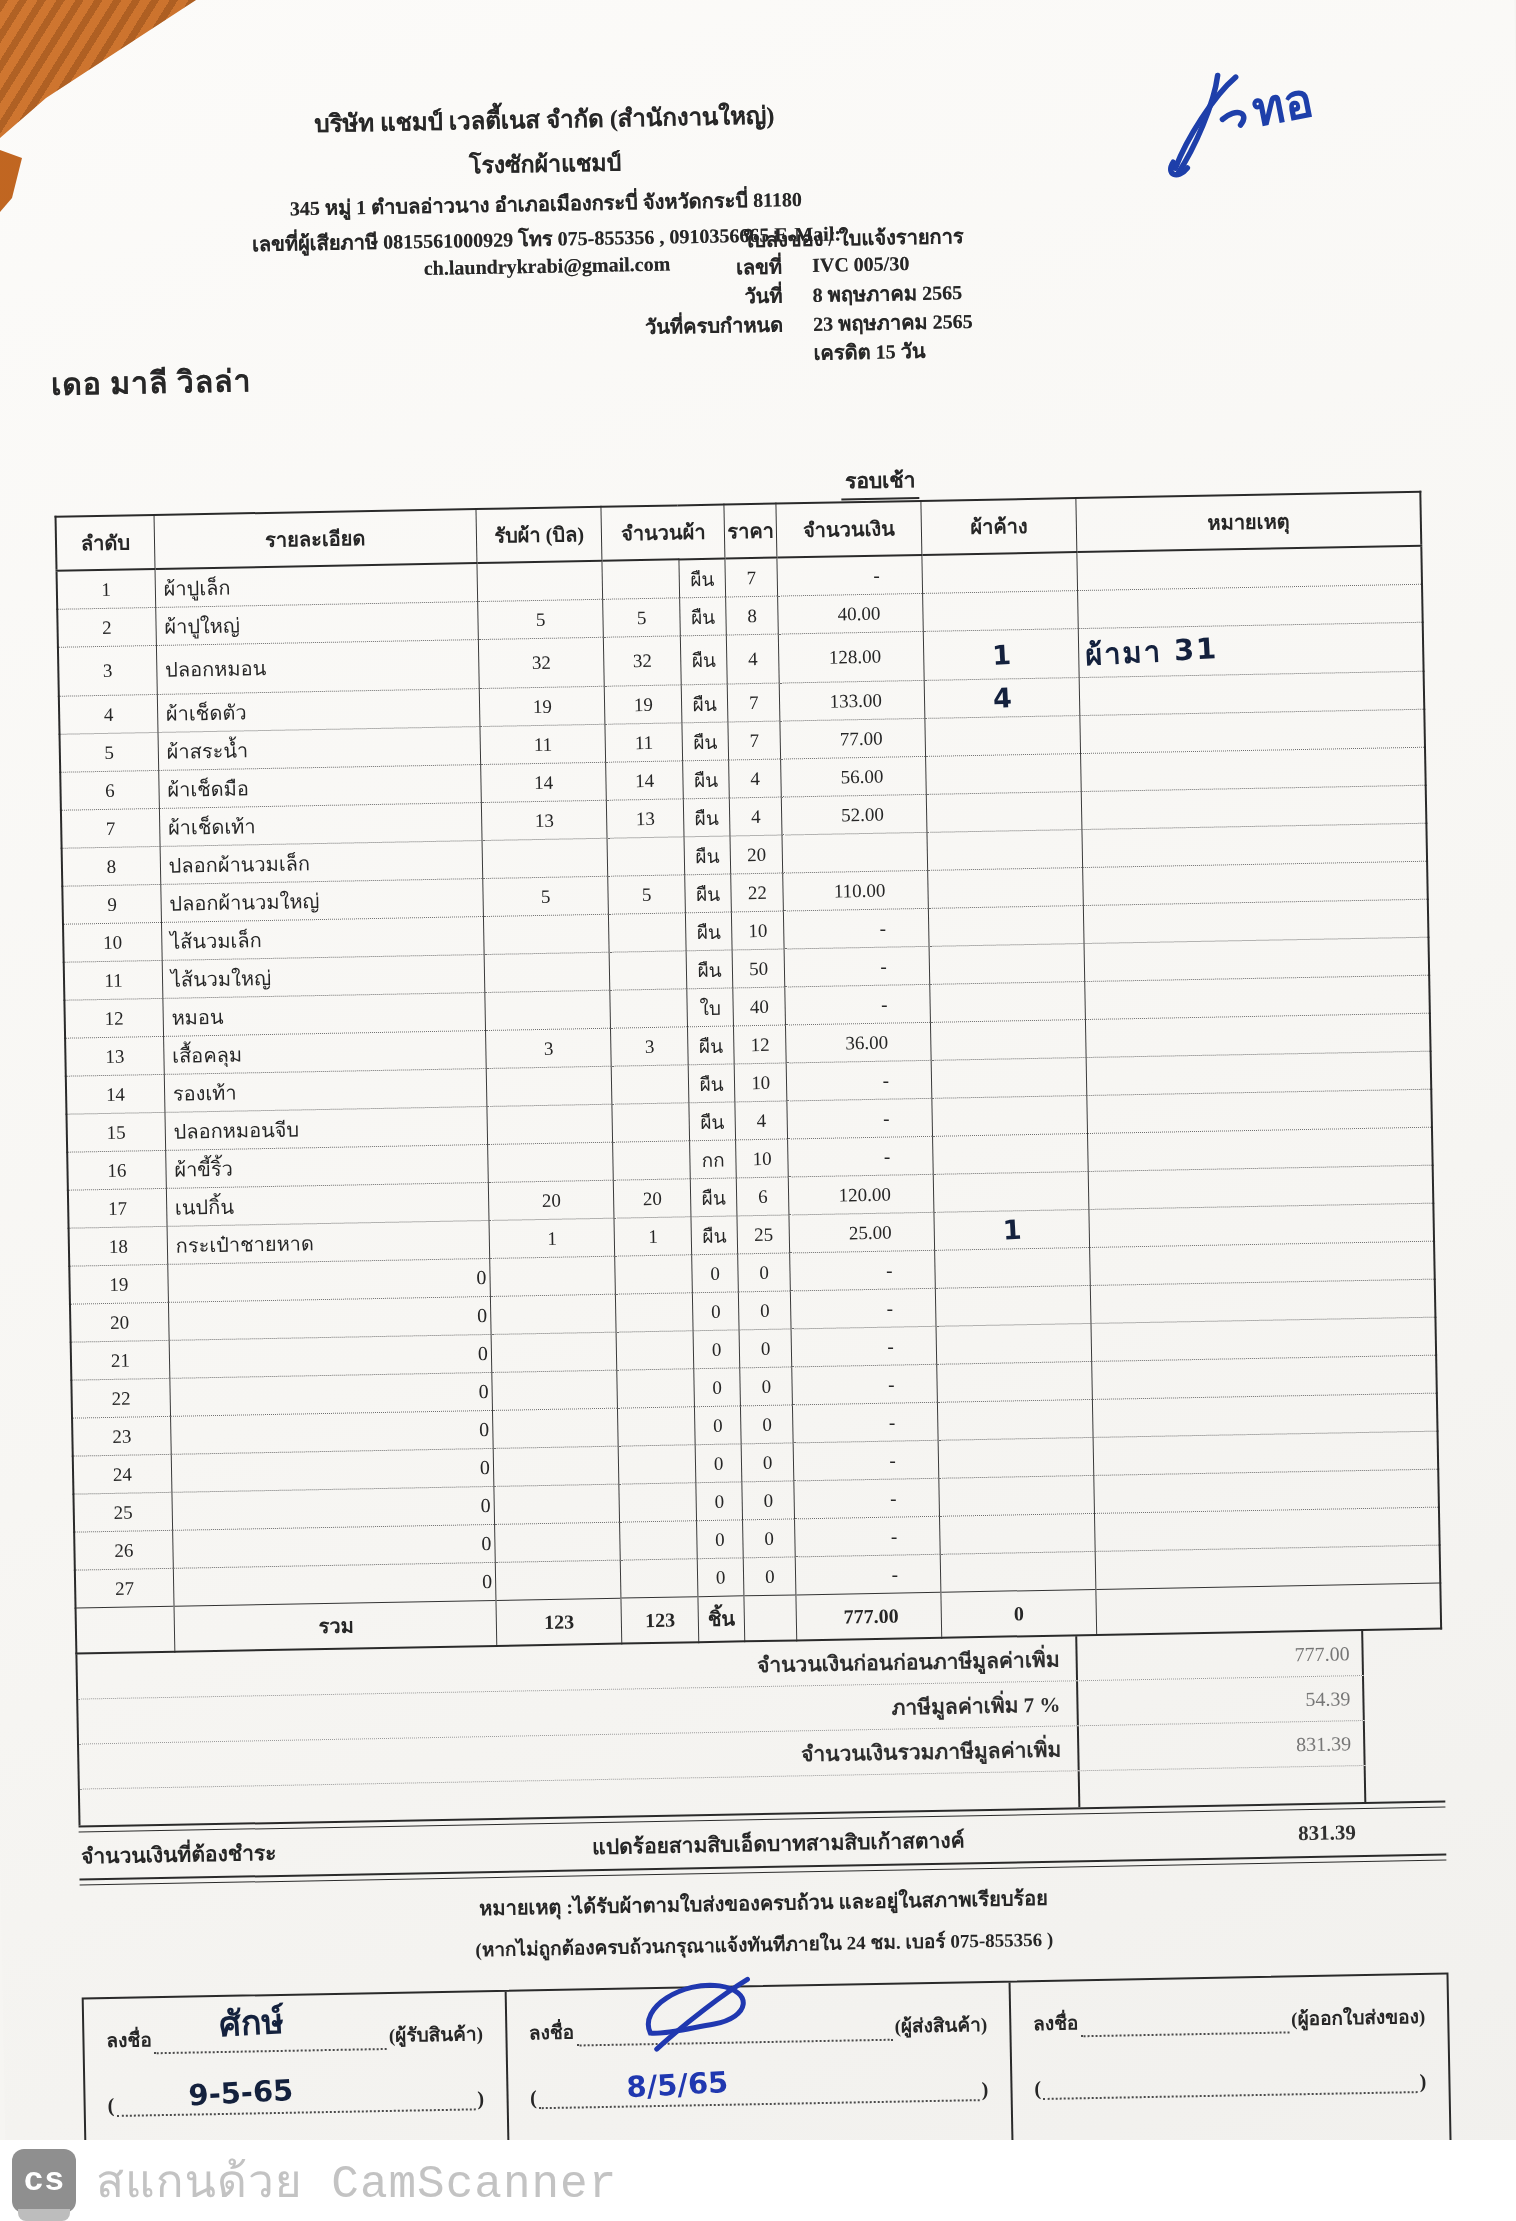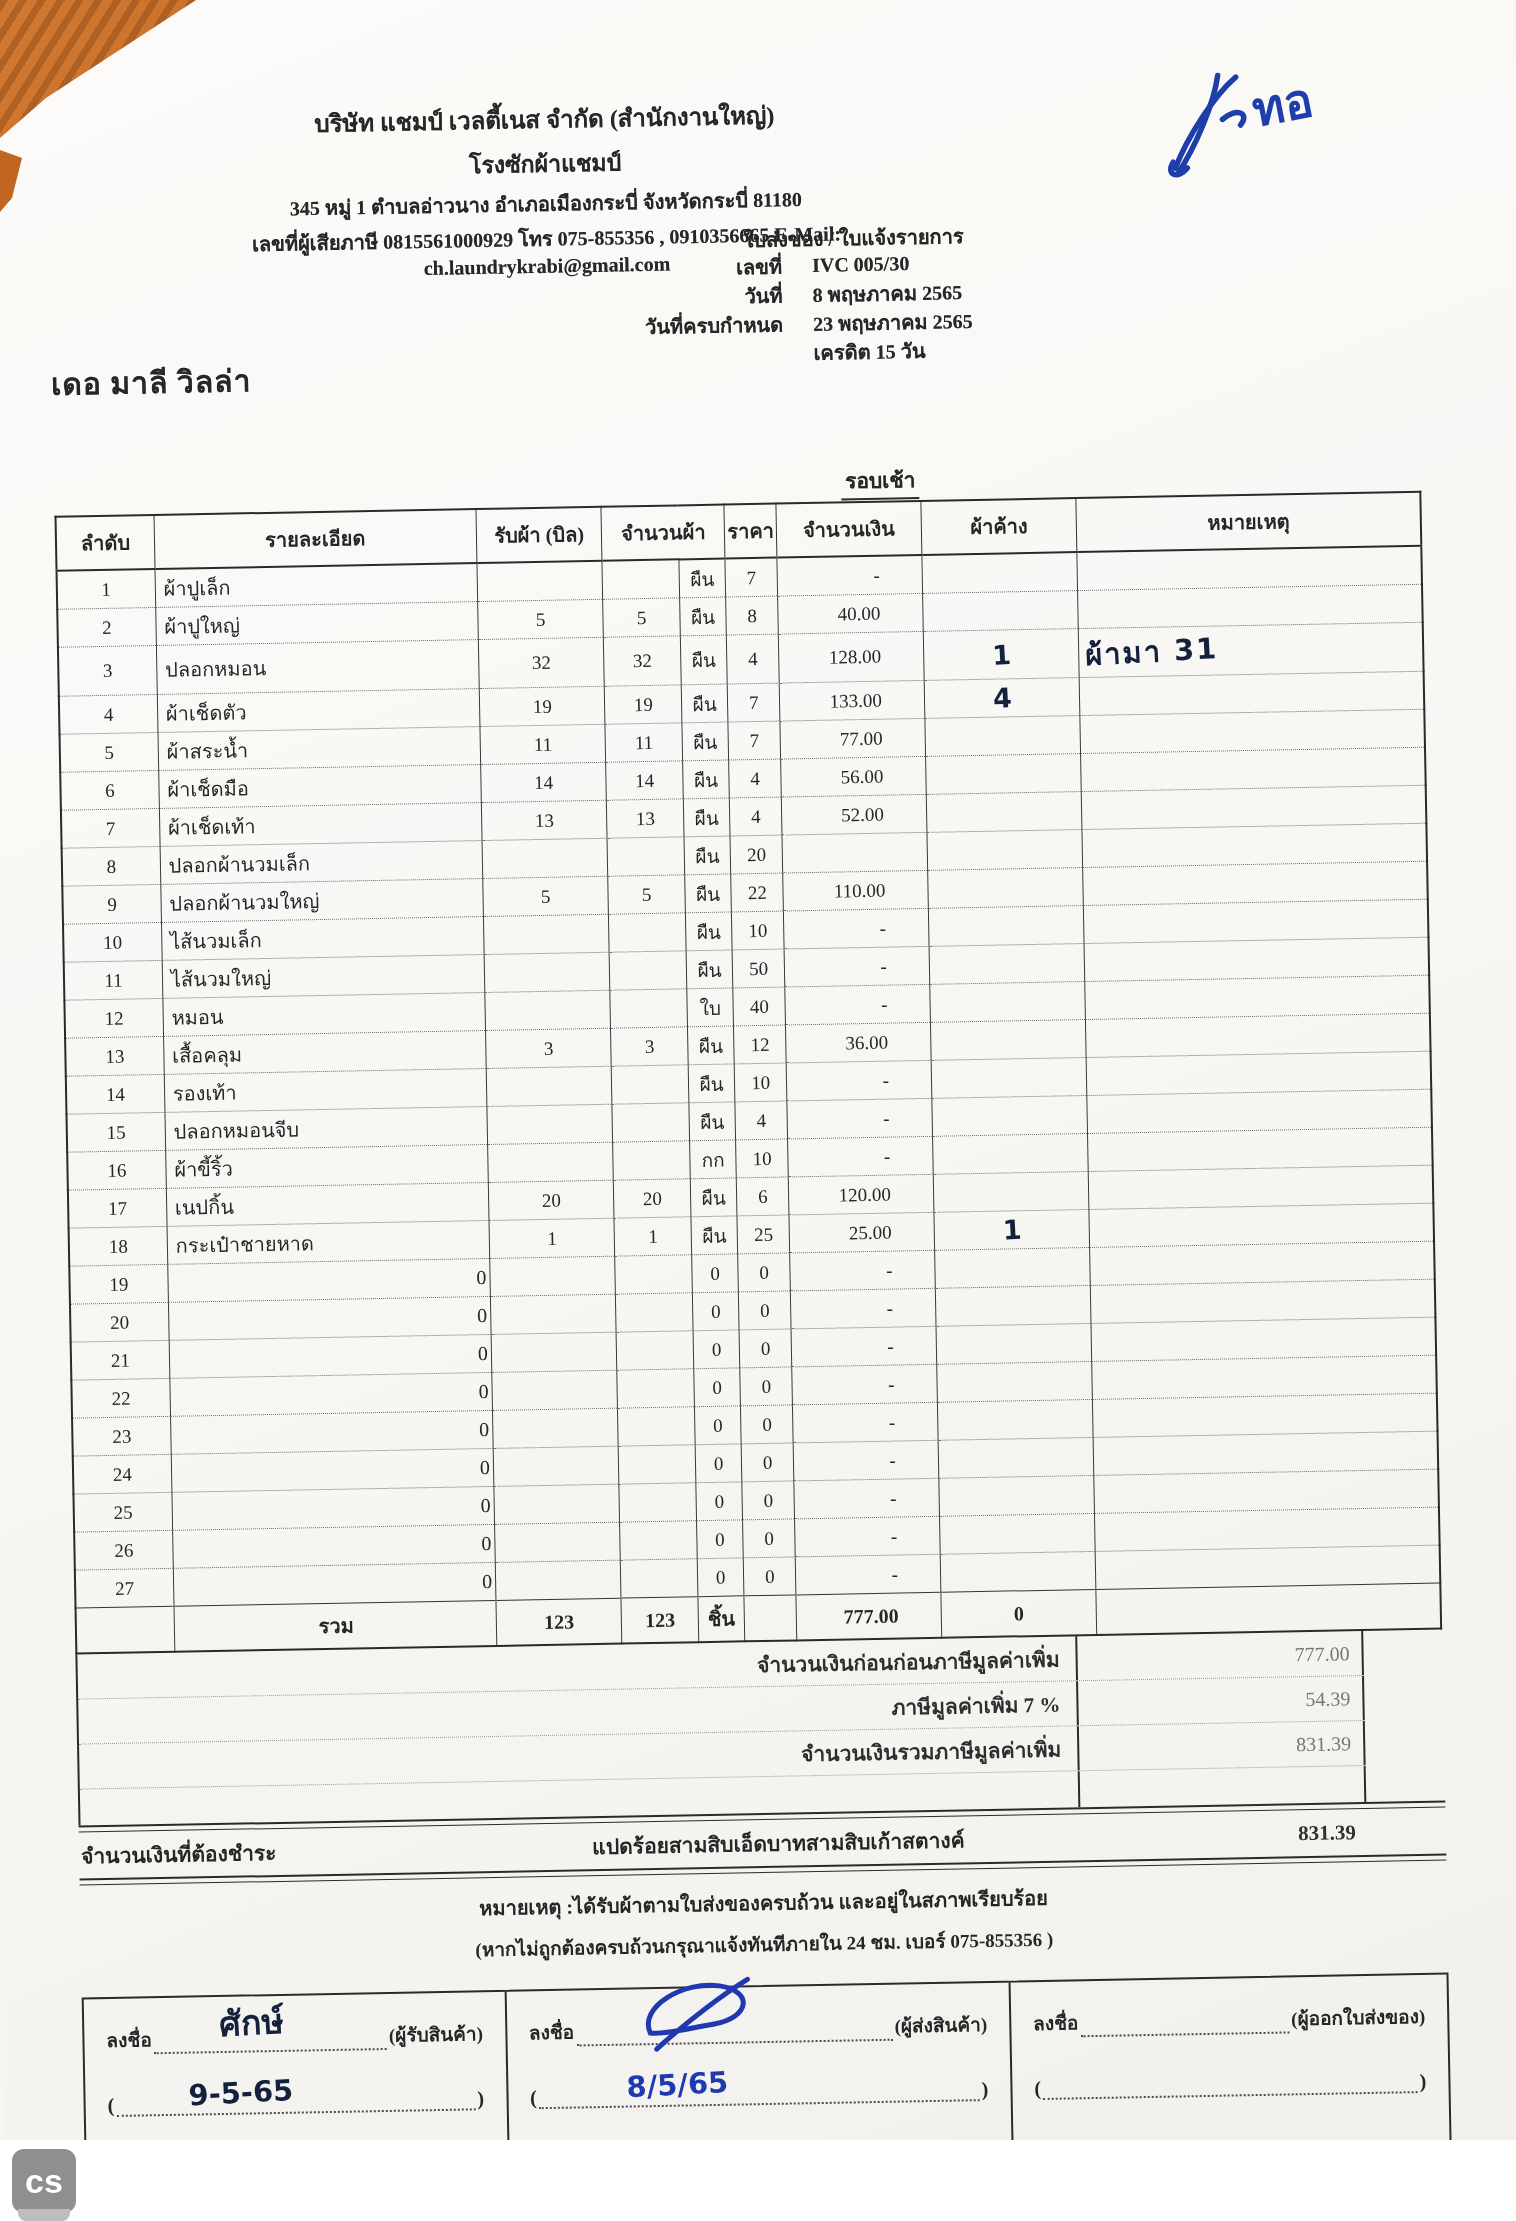--- a/index.html
+++ b/index.html
@@ -92,21 +92,21 @@
   .ink-blue{color:#2038b0;}
   .sig-scribble{position:absolute;left:16%;bottom:-10px;}
 
   .hw-mark{position:absolute;top:76px;left:1178px;z-index:2;display:flex;align-items:flex-start;}
   .hw-mark-text{font-family:"DejaVu Sans",sans-serif;font-weight:bold;font-size:48px;color:#1e3faa;
     transform:rotate(-10deg);margin-left:-14px;}
 
   
   .cs-bar{position:absolute;left:0;right:0;bottom:0;height:81px;background:#ffffff;z-index:6;
     display:flex;align-items:center;padding-left:12px;
-    font-family:Liberation Sans, sans-serif;}
+    font-family:Liberation Mono, monospace;}
   .cs-logo{width:64px;height:64px;background:#8f8f8f;border-radius:12px;position:relative;
     display:flex;align-items:center;justify-content:center;flex:0 0 auto;}
   .cs-logo:after{content:"";position:absolute;left:6px;right:6px;bottom:-8px;height:12px;
     background:#bdbdbd;border-radius:0 0 8px 8px;}
   .cs-logo span{color:#ffffff;font-size:34px;font-weight:bold;line-height:1;}
   .cs-text{color:#c3c3c3;font-size:46px;margin-left:20px;letter-spacing:1px;}
 </style>
 </head>
 <body>
 
@@ -594,15 +594,16 @@
 
         </div>
       </div>
     </div>
   </div>
 
   <div class="cs-bar">
     <div class="cs-logo">
       <span>cs</span>
     </div>
+    <div class="cs-text">สแกนด้วย CamScanner</div>
   </div>
 
 </div>
 
 </body></html>

